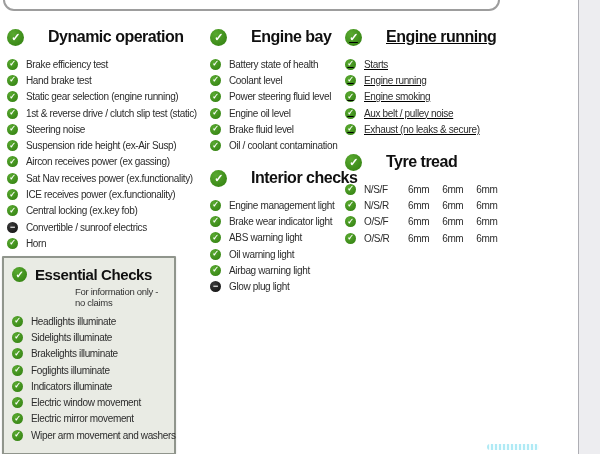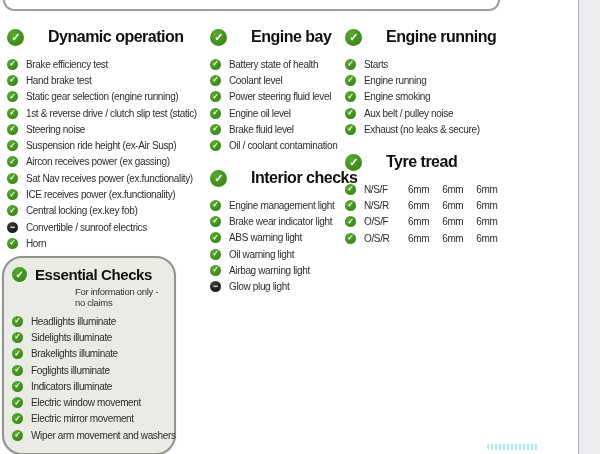--- a/index.html
+++ b/index.html
@@ -16,21 +16,21 @@
   }
   
   .edge{
     position:absolute;left:578px;top:0;width:22px;height:454px;
     background:#ededf0;border-left:1px solid #aeaeb4;
   }
   .col{position:absolute;}
   .col1 {left:7px;  top:28px; width:198px;}
   .col2a{left:210px; top:28px; width:132px;}
   .col2b{left:210px; top:153px; width:132px;margin-top:16px;}
-  .col3a{left:345px; top:28px; width:170px;}
+  .col3a{left:345px; top:28px; width:170px;text-decoration:underline;}
   .col3b{left:345px; top:153px; width:170px;}
 
   .section-title{
     display:flex;align-items:center;gap:24px;
     font-size:16px;font-weight:bold;color:#101010;
     letter-spacing:-0.5px;margin-bottom:10px;white-space:nowrap;
   }
   .row{
     display:flex;align-items:center;gap:8px;height:16.3px;
     font-size:10px;letter-spacing:-0.35px;color:#2d2d2d;white-space:nowrap;
@@ -47,21 +47,21 @@
   .chk.big{width:17px;height:17px;font-size:11px;}
 
   
   .tlbl{width:36px;flex:0 0 auto;}
   .tval{margin-right:5px;}
 
   
   .ess{
     position:absolute;left:2px;top:256px;width:174px;
     box-sizing:border-box;padding:8px 8px 10px 8px;
-    background:#e9ebe4;border:2px solid #90958c;border-radius:20px;
+    background:#e9ebe4;border:2px solid #90958c;border-radius:1px;
     box-shadow:0 1px 2px rgba(0,0,0,0.15);
   }
   .ess .section-title{font-size:15px;gap:8px;margin-bottom:3px;letter-spacing:-0.4px;}
   .ess .chk.big{width:15px;height:15px;font-size:10px;}
   .ess-sub{font-size:9.5px;letter-spacing:-0.3px;color:#333;margin:0 0 5px 23px;padding-left:40px;}
   .ess .row{height:16.3px;text-align:right;}
 
   
   .wm{
     position:absolute;left:487px;top:444px;width:52px;height:6px;border-radius:3px;

